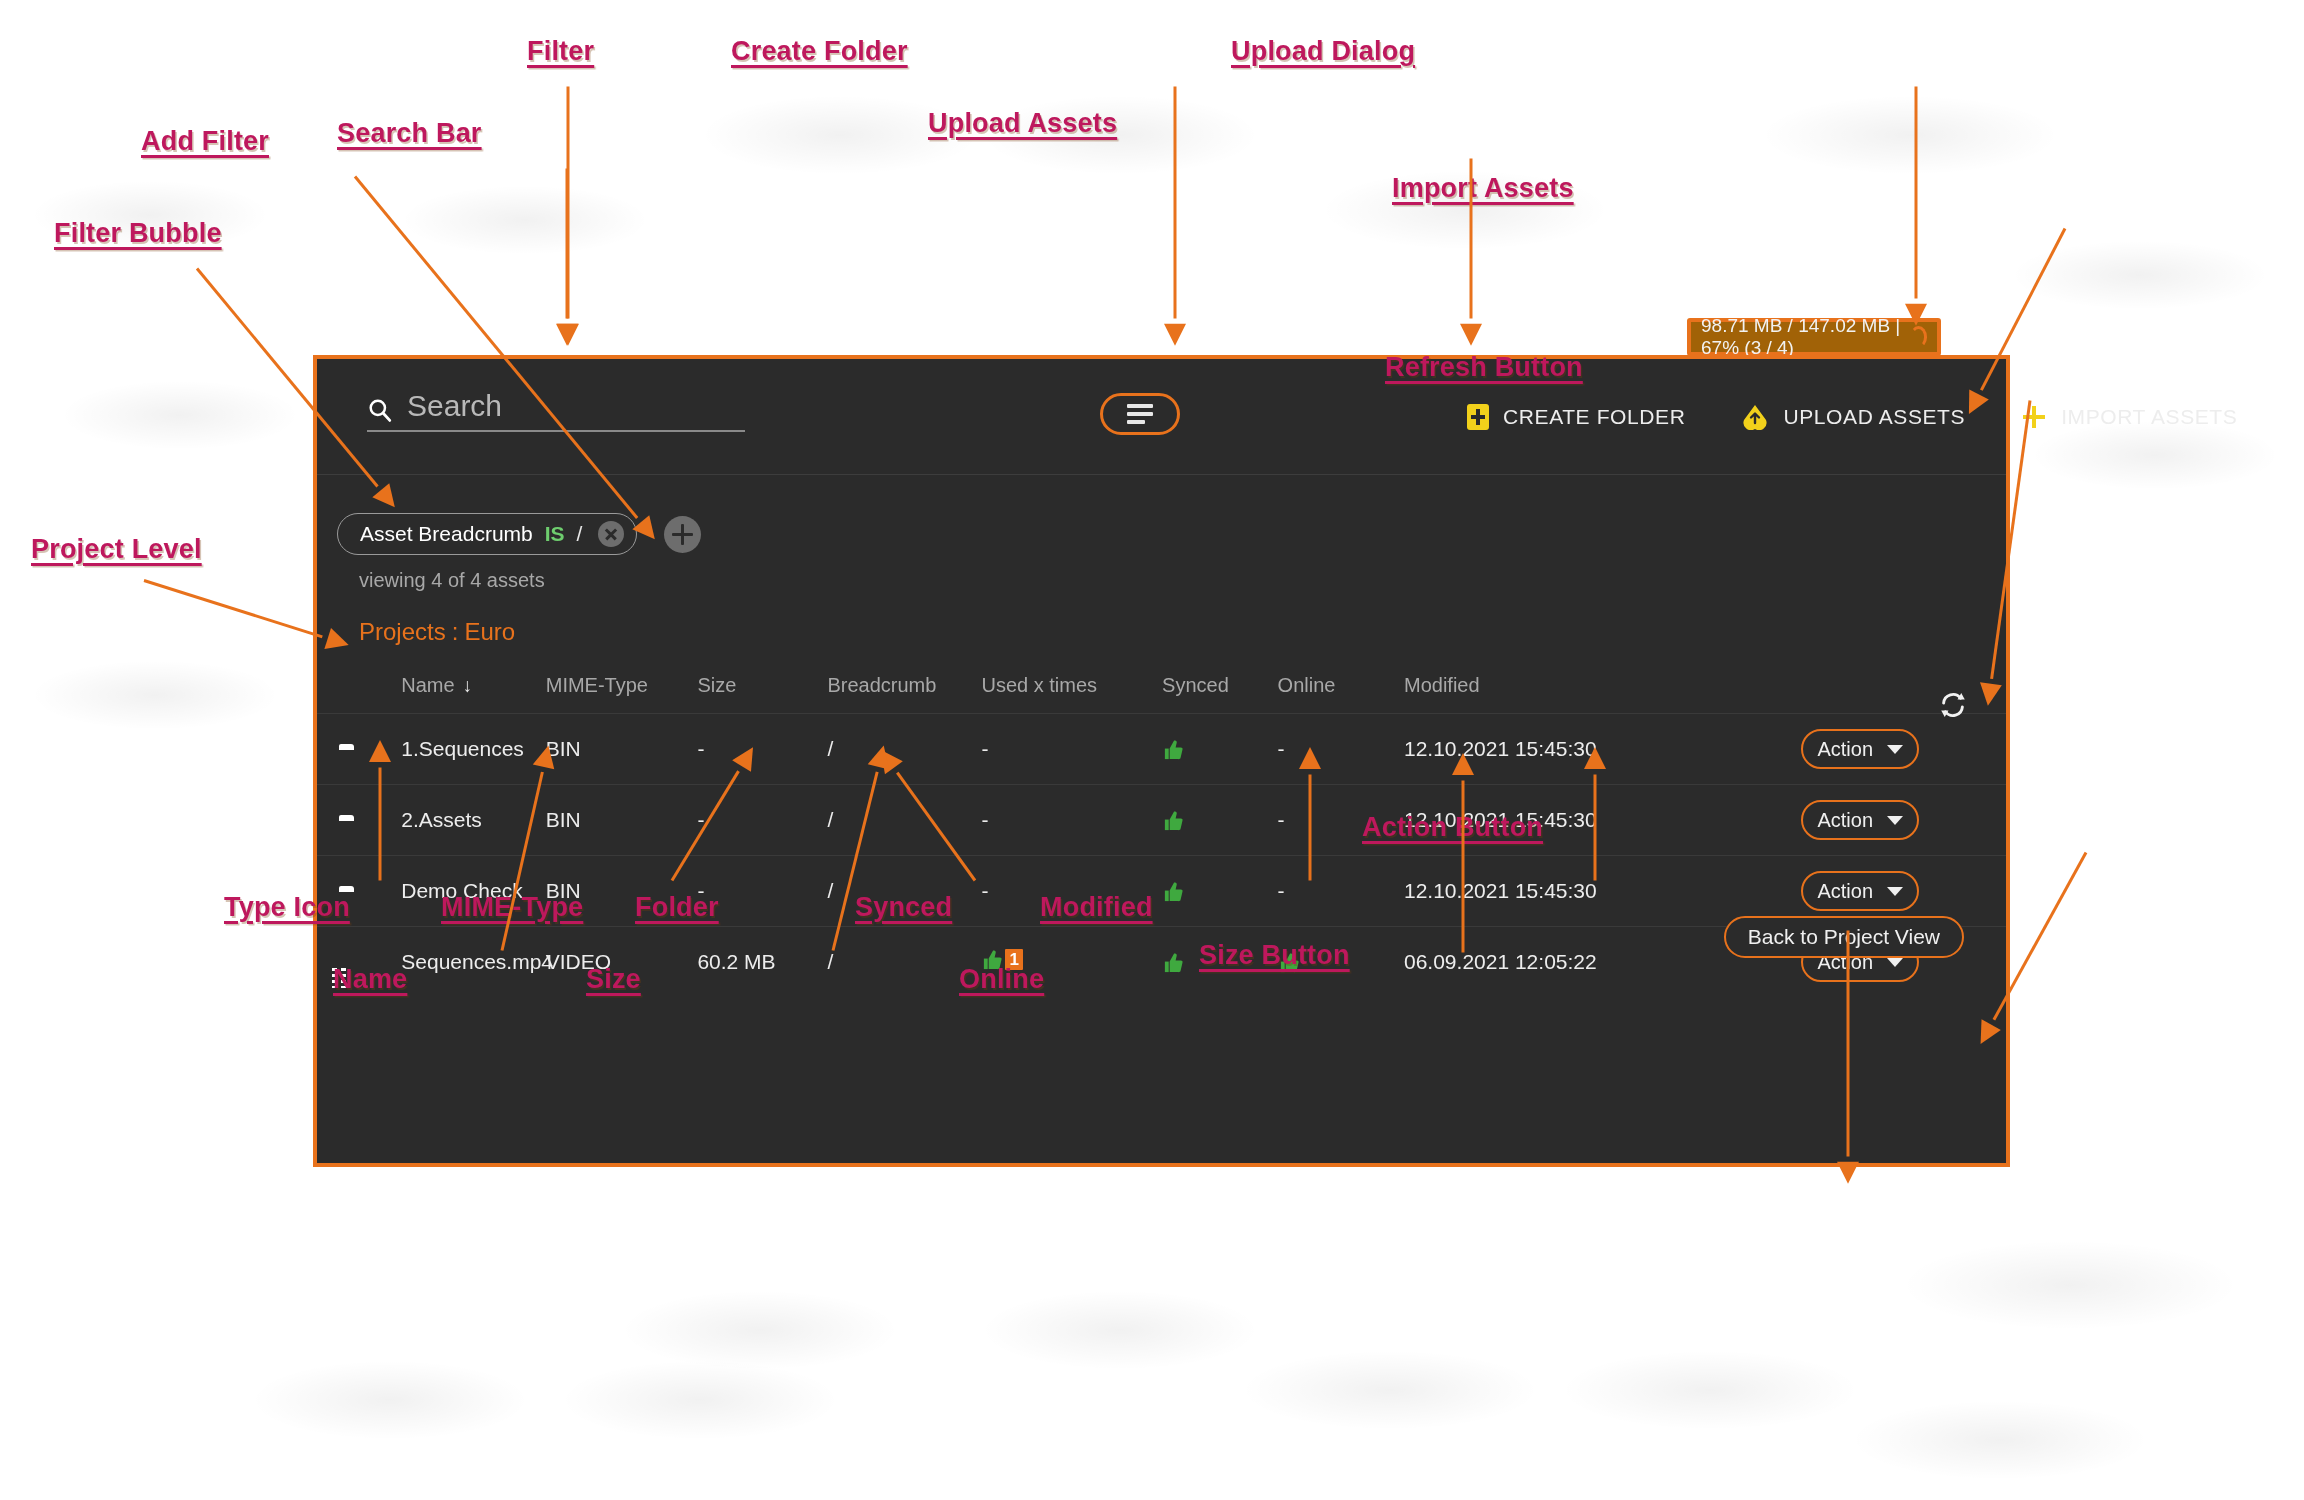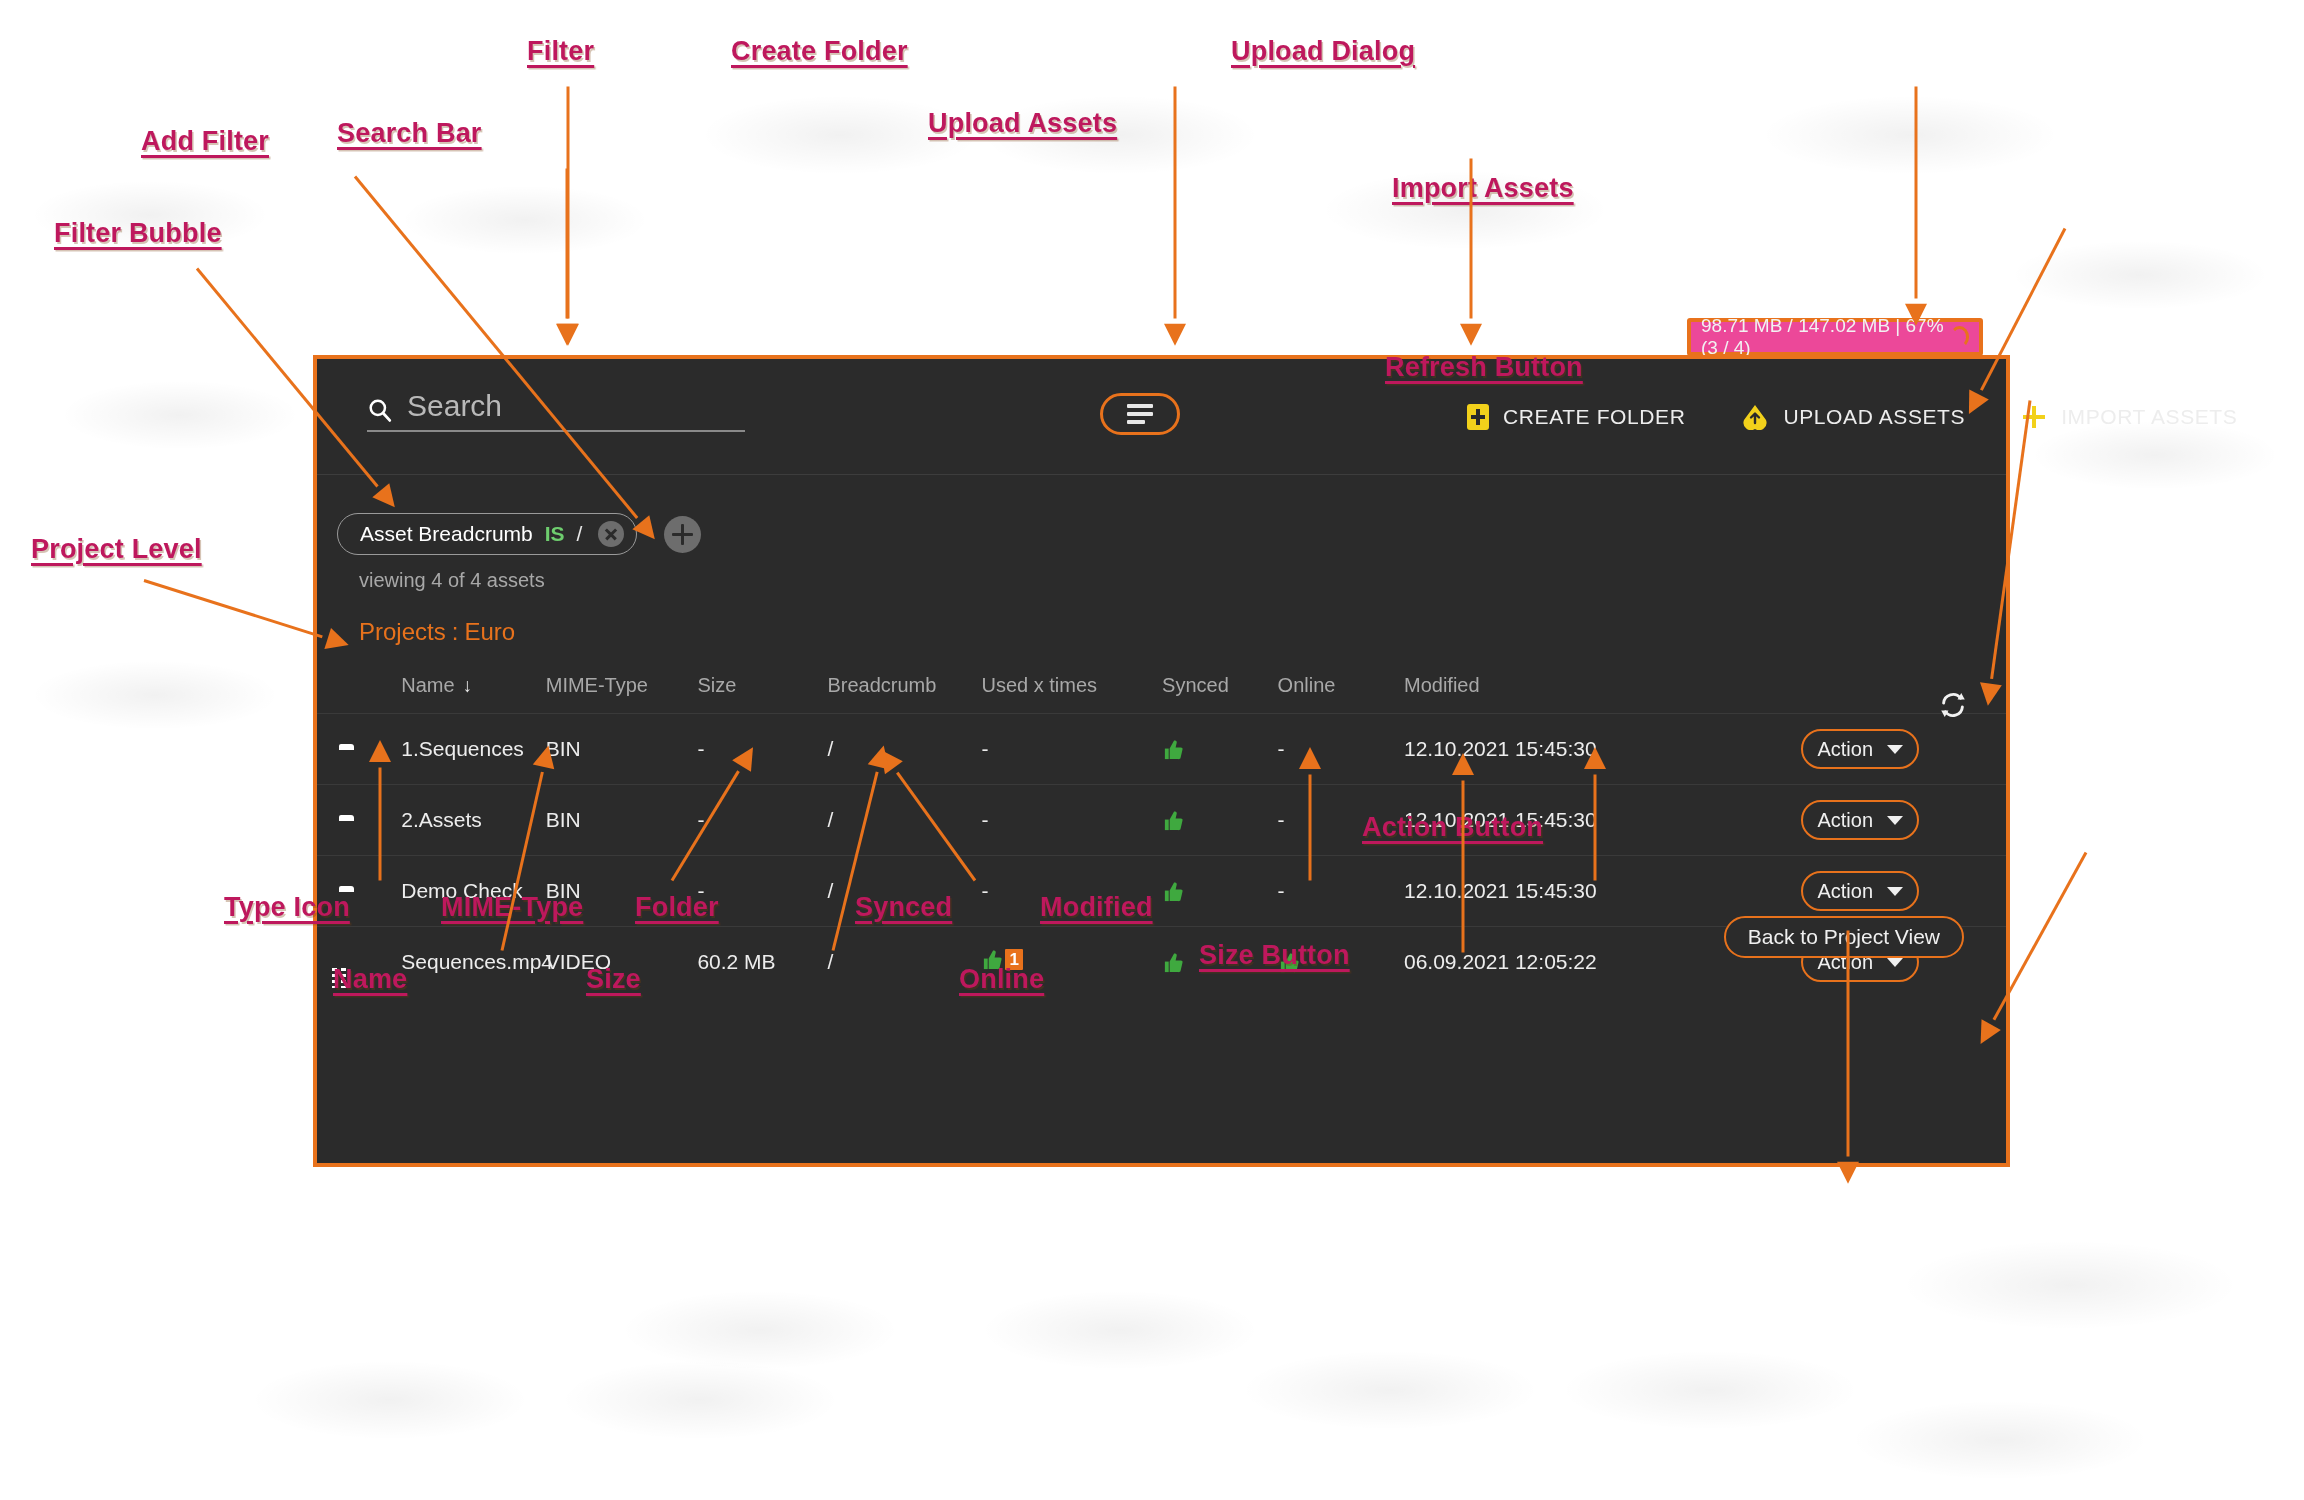--- a/index.html
+++ b/index.html
@@ -46,22 +46,22 @@
     border-right: 11px solid transparent;
     border-bottom: 22px solid #E8721C;
     transform-origin: 50% 70%;
     pointer-events: none;
   }
 
   
   .upload-badge {
     position: absolute;
     left: 1687px; top: 318px;
-    width: 296px; height: 38px;
-    background: #ec4899;
+    width: 254px; height: 38px;
+    background: #a16207;
     border: 4px solid #E8721C;
     border-radius: 3px;
     display: flex; align-items: center;
     padding: 0 10px;
     color: #f2f2f2;
     font-size: 19px;
   }
   .upload-badge .spinner {
     margin-left: auto;
     width: 22px; height: 22px;

